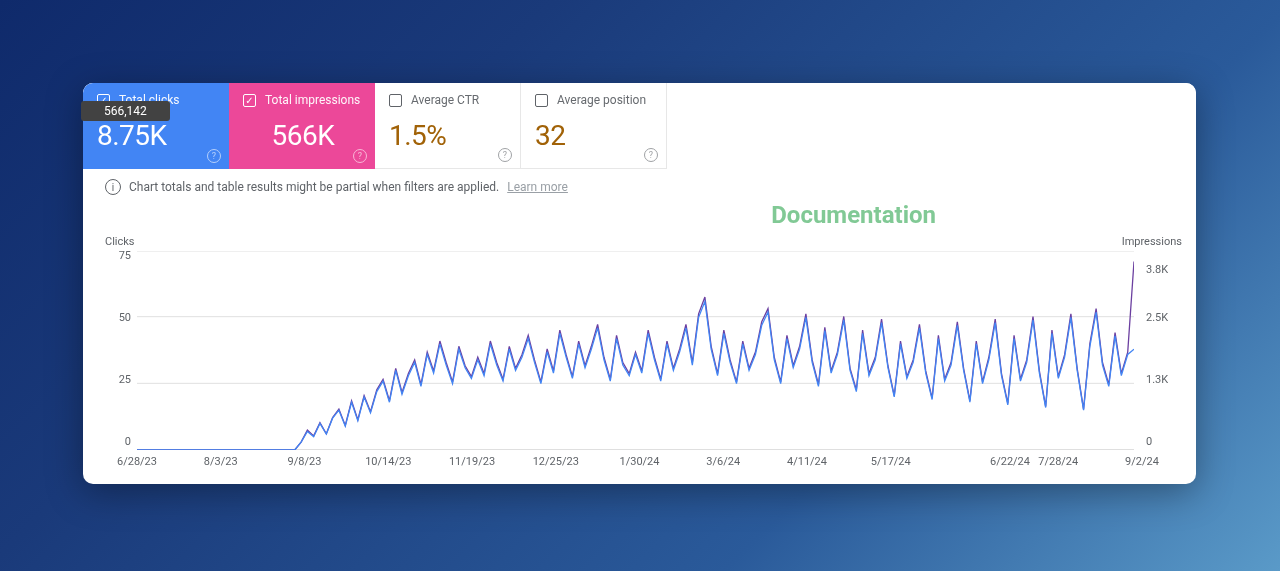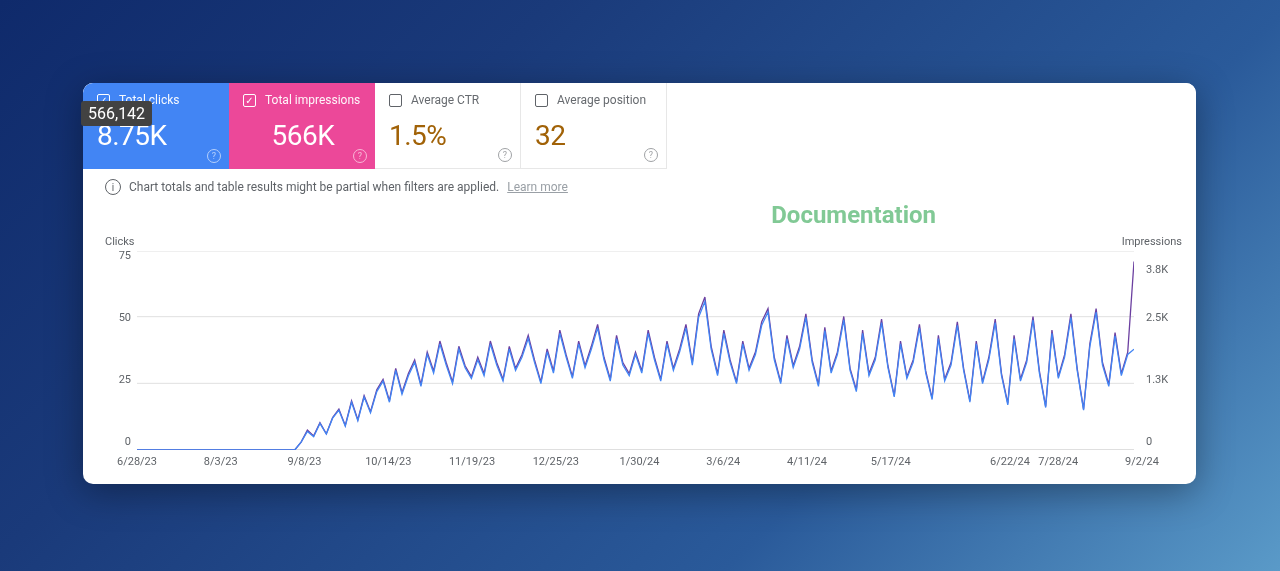--- a/index.html
+++ b/index.html
@@ -77,21 +77,21 @@
     left: 32px; right: 48px; top: 16px; bottom: 18px;
   }
   svg { width: 100%; height: 100%; display: block; }
   .grid-line { stroke: #e0e0e0; stroke-width: 1; }
   .axis-line { stroke: #bdbdbd; stroke-width: 1; }
   .line-clicks { fill: none; stroke: #4285f4; stroke-width: 1.3; }
   .line-impr   { fill: none; stroke: #6b3fa0; stroke-width: 1.3; }
   .tooltip {
     position: absolute; left: -2px; top: 18px;
     background: #424242; color: #fff;
-    font-size: 16px; padding: 3px 7px; border-radius: 3px;
+    font-size: 12px; padding: 3px 23px; border-radius: 3px;
     z-index: 5;
   }
 </style>
 </head>
 <body>
 
 <div class="card">
 
   <div class="tooltip">566,142</div>
 

